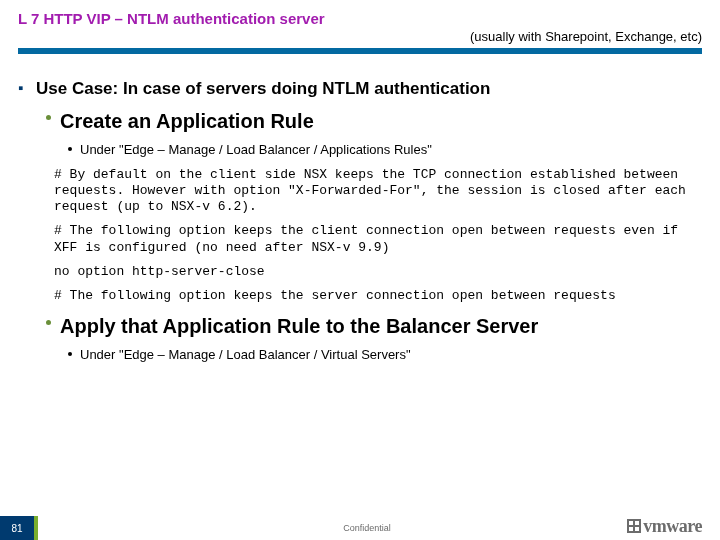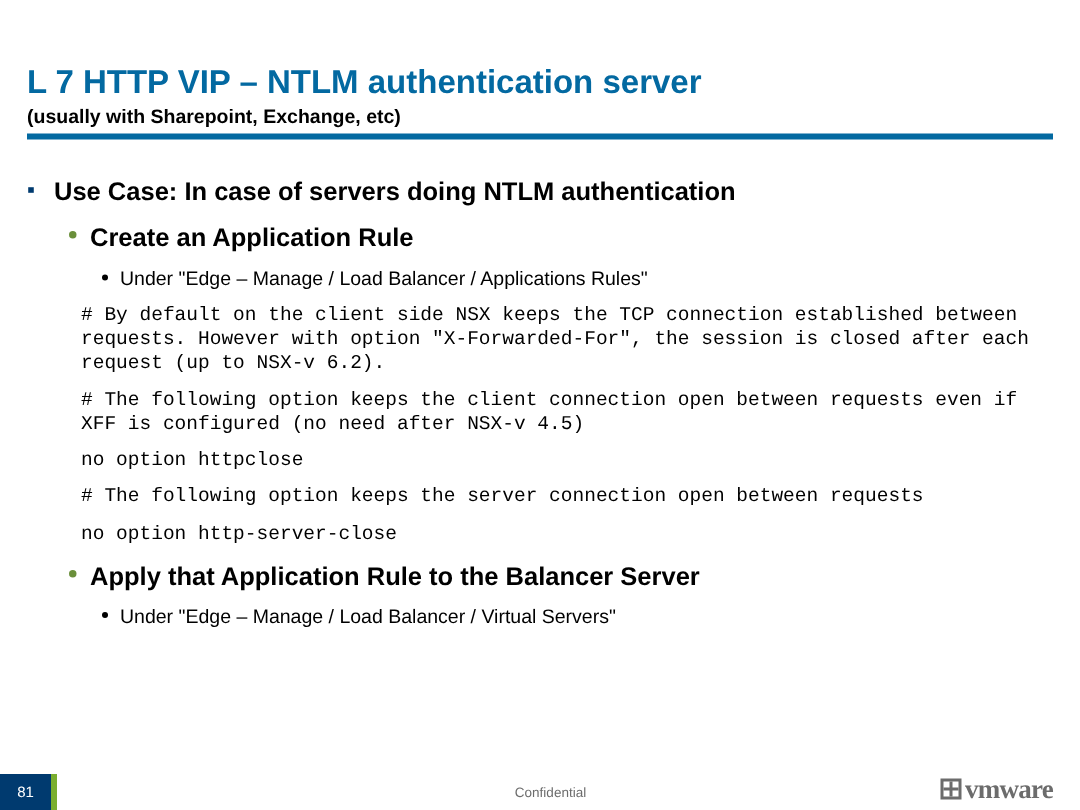--- a/index.html
+++ b/index.html
@@ -1,24 +1,24 @@
 <!DOCTYPE html>
 <html><head>
 <meta charset="utf-8">
 <style>
   * { box-sizing: border-box; margin: 0; padding: 0; }
   html, body { width: 720px; height: 540px; font-family: Arial, Helvetica, sans-serif; background: #fff; color: #000; }
   .slide { position: relative; width: 720px; height: 540px; padding: 10px 18px 0 18px; }
-  .title { font-size: 22px; font-weight: bold; color: #0369a1; padding-bottom: 2px; margin-top: 32px; }
+  .title { font-size: 15px; font-weight: bold; color: #a21caf; padding-bottom: 2px; }
   .sp7 { display: inline-block; width: 0.25em; }
-  .subtitle { font-size: 13px; font-weight: bold; color: #000; padding-bottom: 4px; border-bottom: 4px solid #0369a1; }
+  .subtitle { font-size: 13px; font-weight: normal; color: #000; padding-bottom: 4px; border-bottom: 6px solid #0369a1; text-align: right; }
   .body { padding-top: 8px; }
   .b1 { position: relative; padding-left: 18px; font-size: 17px; font-weight: bold; margin-top: 16px; line-height: 1.25; }
   .b1::before { content: "▪"; position: absolute; left: 0; top: 1px; color: #003a6f; font-size: 15px; }
-  .b2 { position: relative; padding-left: 14px; margin-left: 28px; font-size: 17px; font-weight: bold; margin-top: 10px; line-height: 1.25; }
+  .b2 { position: relative; padding-left: 14px; margin-left: 28px; font-size: 20px; font-weight: bold; margin-top: 10px; line-height: 1.25; }
   .b2::before { content: ""; position: absolute; left: 0; top: 6px; width: 5px; height: 5px; background: #6a8f3a; border-radius: 50%; }
   .b3 { position: relative; padding-left: 12px; margin-left: 50px; font-size: 13px; margin-top: 8px; line-height: 1.25; }
   .b3::before { content: ""; position: absolute; left: 0; top: 5px; width: 4px; height: 4px; background: #000; border-radius: 50%; }
   .mono { font-family: "Courier New", Courier, monospace; font-size: 13px; margin-left: 36px; margin-right: 10px; margin-top: 8px; line-height: 1.25; }
   .footer { position: absolute; left: 0; bottom: 0; width: 720px; height: 30px; }
   .pgbox { position: absolute; left: 0; bottom: 0; width: 34px; height: 24px; background: #003a6f; color: #fff; font-size: 10px; display: flex; align-items: center; justify-content: center; }
   .greenbar { position: absolute; left: 34px; bottom: 0; width: 4px; height: 24px; background: #7aae2f; }
   .conf { position: absolute; left: 14px; right: 0; bottom: 7px; text-align: center; font-size: 9px; color: #6c6c6c; font-weight: normal; }
   .logo { position: absolute; right: 18px; bottom: 3px; font-family: Liberation Serif, serif; font-weight: bold; font-size: 18px; color: #6c6c6c; letter-spacing: -0.5px; }
   .logo .box { display: inline-block; width: 14px; height: 14px; border: 2px solid #6c6c6c; vertical-align: -1px; margin-right: 2px; position: relative; }
@@ -36,25 +36,24 @@
   </div>
   <div class="subtitle">(usually with Sharepoint, Exchange, etc)</div>
 
   <div class="body">
     <div class="b1">Use Case: In case of servers doing NTLM authentication</div>
 
     <div class="b2">Create an Application Rule</div>
     <div class="b3">Under "Edge – Manage /  Load Balancer / Applications Rules"</div>
 
     <div class="mono"># By default on the client side NSX keeps the TCP connection established between requests. However with option "X-Forwarded-For", the session is closed after each request (up to NSX-v 6.2).</div>
-    <div class="mono"># The following option keeps the client connection open between requests even if XFF is configured (no need after NSX-v 4.5)</div>
-    <div class="mono">no option httpclose</div>
+    <div class="mono"># The following option keeps the client connection open between requests even if XFF is configured (no need after NSX-v 9.9)</div>
 
+    <div class="mono">no option http-server-close</div>
     <div class="mono"># The following option keeps the server connection open between requests</div>
-    <div class="mono">no option http-server-close</div>
 
     <div class="b2">Apply that Application Rule to the Balancer Server</div>
     <div class="b3">Under "Edge – Manage /  Load Balancer / Virtual Servers"</div>
   </div>
 
   <div class="footer">
     <div class="pgbox">81</div>
     <div class="greenbar"></div>
     <div class="conf">Confidential</div>
     <div class="logo">

